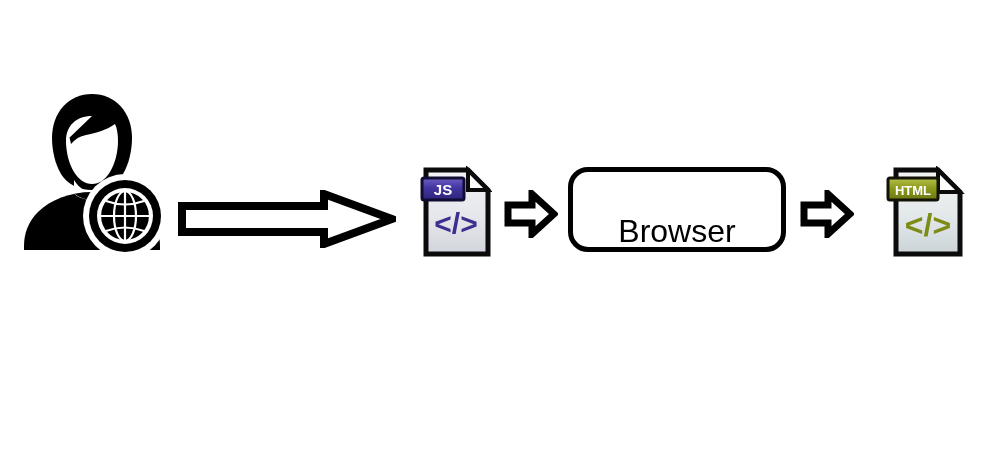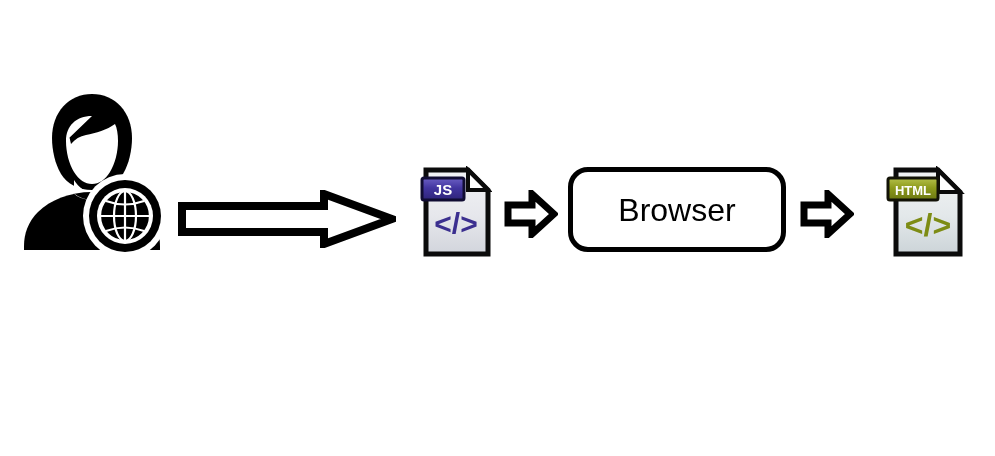--- a/index.html
+++ b/index.html
@@ -31,21 +31,21 @@
   #browser-box {
     left: 568px;
     top: 167px;
     width: 218px;
     height: 85px;
     border: 5px solid #000000;
     border-radius: 20px;
     background: #ffffff;
     box-sizing: border-box;
     display: flex;
-    align-items: center;
+    align-items: flex-end;
     justify-content: center;
   }
   #browser-label {
     font-family: "Liberation Sans", sans-serif;
     font-size: 32px;
     color: #000000;
     line-height: 1;
     letter-spacing: 0px;
   }
 

